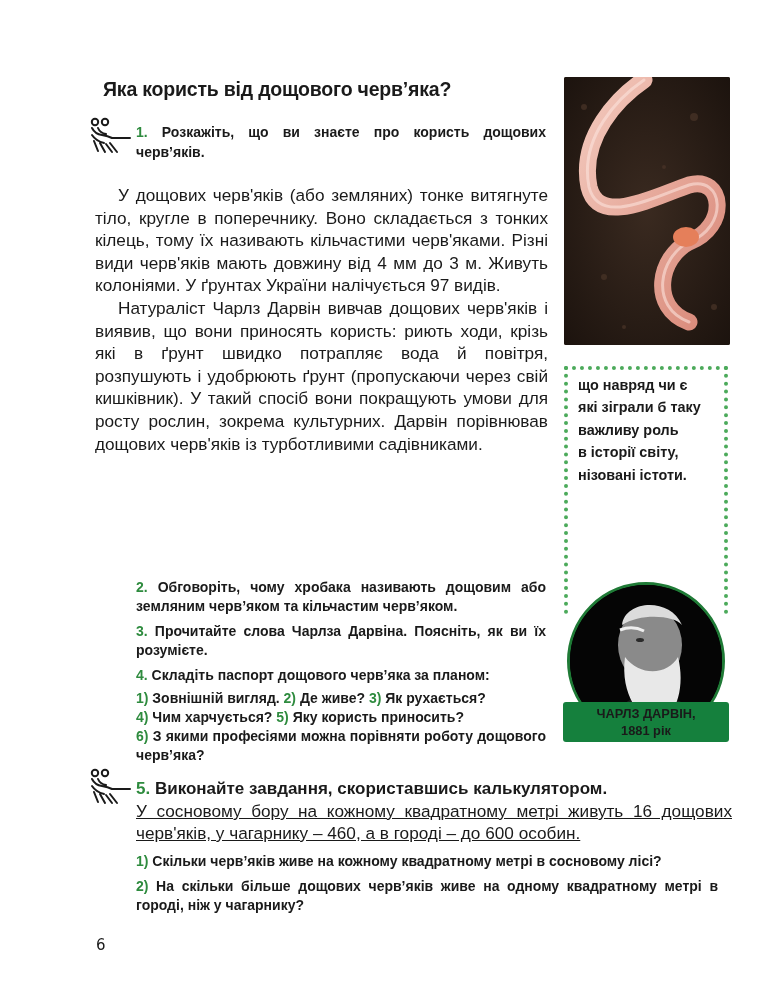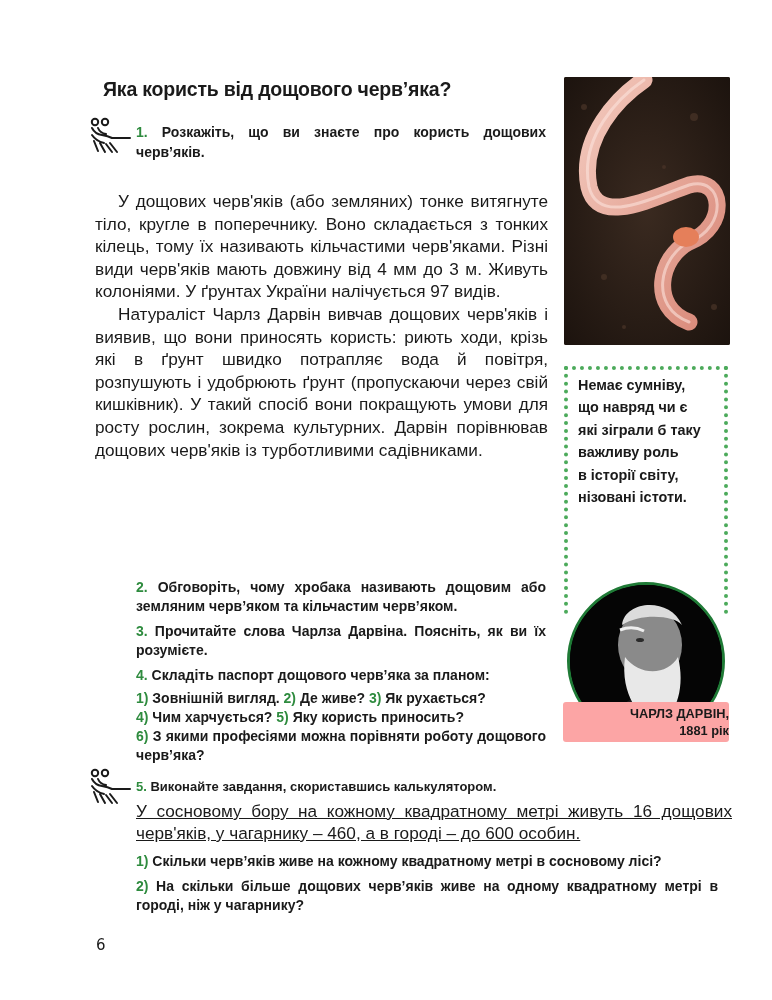--- a/index.html
+++ b/index.html
@@ -4,44 +4,44 @@
   <style>
     html, body { margin: 0; padding: 0; background: #ffffff; }
     body { width: 772px; height: 1000px; position: relative; overflow: hidden;
            font-family: "Liberation Sans", sans-serif; color: #1a1a1a; }
     .abs { position: absolute; }
     .title { left: 103px; top: 78px; font-size: 19.5px; font-weight: 700; letter-spacing: -0.2px; }
     .group-icon { width: 44px; height: 40px; }
     .task { font-size: 14px; font-weight: 700; line-height: 20px; color: #1a1a1a; }
     .num { color: #2e8b3e; font-weight: 900; }
     .task-1 { left: 136px; top: 122px; width: 410px; text-align: justify; text-align-last: left; }
-    .body-text { left: 95px; top: 190px; width: 453px; font-size: 17.2px; line-height: 22.6px;
+    .body-text { left: 95px; top: 184px; width: 453px; font-size: 17.2px; line-height: 22.6px;
                  text-align: justify; }
     .body-text p { margin: 0; text-indent: 23px; }
     .tasks { left: 136px; top: 578px; width: 410px; }
     .tasks .t { font-size: 14px; font-weight: 700; line-height: 19px; margin: 0 0 6px 0;
                 text-align: justify; text-align-last: left; }
     .tasks .sub { margin: 0; }
-    .task-5-head { left: 136px; top: 779px; font-size: 13px; font-weight: 700; }
+    .task-5-head { left: 136px; top: 779px; font-size: 17px; font-weight: 700; }
     .task-5-body { left: 136px; top: 800px; width: 596px; font-size: 17.2px; line-height: 22px;
                    text-align: justify; text-align-last: left; text-decoration: underline; }
     .task-5-q { left: 136px; top: 852px; width: 596px; }
     .task-5-q .q { font-size: 14px; font-weight: 700; line-height: 19px; margin: 0 14px 6px 0;
                    text-align: justify; text-align-last: left; }
     .worm-photo { left: 564px; top: 77px; width: 166px; height: 268px; border-radius: 2px;
                   background: #2a1e17; overflow: hidden; }
     .quote-box { left: 564px; top: 366px; width: 164px; height: 248px;
                  border-top: 4px dotted #4caa5b; border-left: 4px dotted #4caa5b; border-right: 4px dotted #4caa5b;
                  border-bottom: none; box-sizing: border-box; }
     .quote-text { left: 578px; top: 374px; width: 150px; font-size: 14.4px; font-weight: 700;
                   line-height: 22.4px; }
     .portrait { left: 567px; top: 582px; width: 158px; height: 158px; border-radius: 50%;
                 background: #000; border: 3px solid #1f7a36; box-sizing: border-box; overflow: hidden; }
-    .caption { left: 563px; top: 702px; width: 166px; height: 40px; background: #fca5a5;
-               border-radius: 3px; text-align: right; font-size: 12.8px; font-weight: 700;
+    .caption { left: 563px; top: 702px; width: 166px; height: 40px; background: #15803d;
+               border-radius: 3px; text-align: center; font-size: 12.8px; font-weight: 700;
                line-height: 17px; padding-top: 3px; box-sizing: border-box; }
     .page-num { left: 96px; top: 936px; font-size: 15px; font-family: "DejaVu Sans", sans-serif; }
   </style>
 </head>
 <body>
 
 <div class="abs title">Яка користь від дощового черв’яка?</div>
 
 <svg class="abs group-icon" style="left:88px; top:117px;" viewBox="0 0 44 40">
   <g fill="none" stroke="#1a1a1a" stroke-width="2" stroke-linecap="round">
@@ -142,21 +142,20 @@
         <circle cx="25" cy="120" r="2"></circle>
     </g>
     <path d="M80 3 C 55 20, 15 60, 25 110 C 35 150, 90 120, 125 108 C 160 98, 165 150, 125 165 C 95 180, 85 230, 125 245" fill="none" stroke="url(#wormg)" stroke-width="17" stroke-linecap="round"></path>
     <path d="M80 3 C 55 20, 15 60, 25 110 C 35 150, 90 120, 125 108 C 160 98, 165 150, 125 165 C 95 180, 85 230, 125 245" fill="none" stroke="#fbe3dc" stroke-width="3" stroke-linecap="round" opacity="0.6"></path>
     <ellipse cx="122" cy="160" rx="13" ry="10" fill="#e57f5a"></ellipse>
   </svg>
 </div>
 
 <div class="abs quote-box"></div>
 <div class="abs quote-text">
-  <div>Немає сумніву,</div>
   <div>що навряд чи є</div>
   <div>які зіграли б таку</div>
   <div>важливу роль</div>
   <div>в історії світу,</div>
   <div>нізовані істоти.</div>
 </div>
 
 <div class="abs portrait">
   <svg width="152" height="152" viewBox="0 0 152 152">
     <rect width="152" height="152" fill="#050505"></rect>

